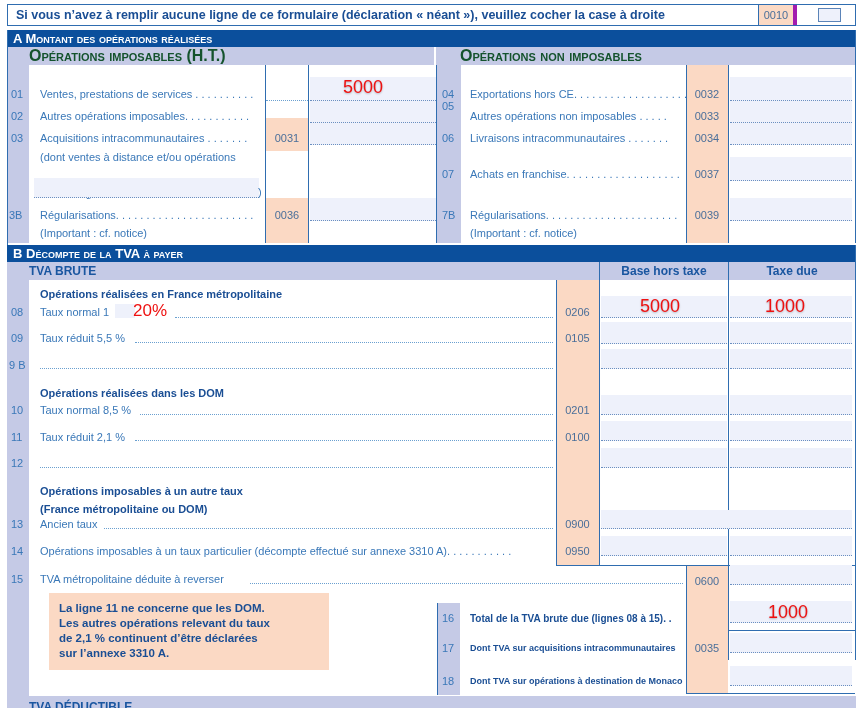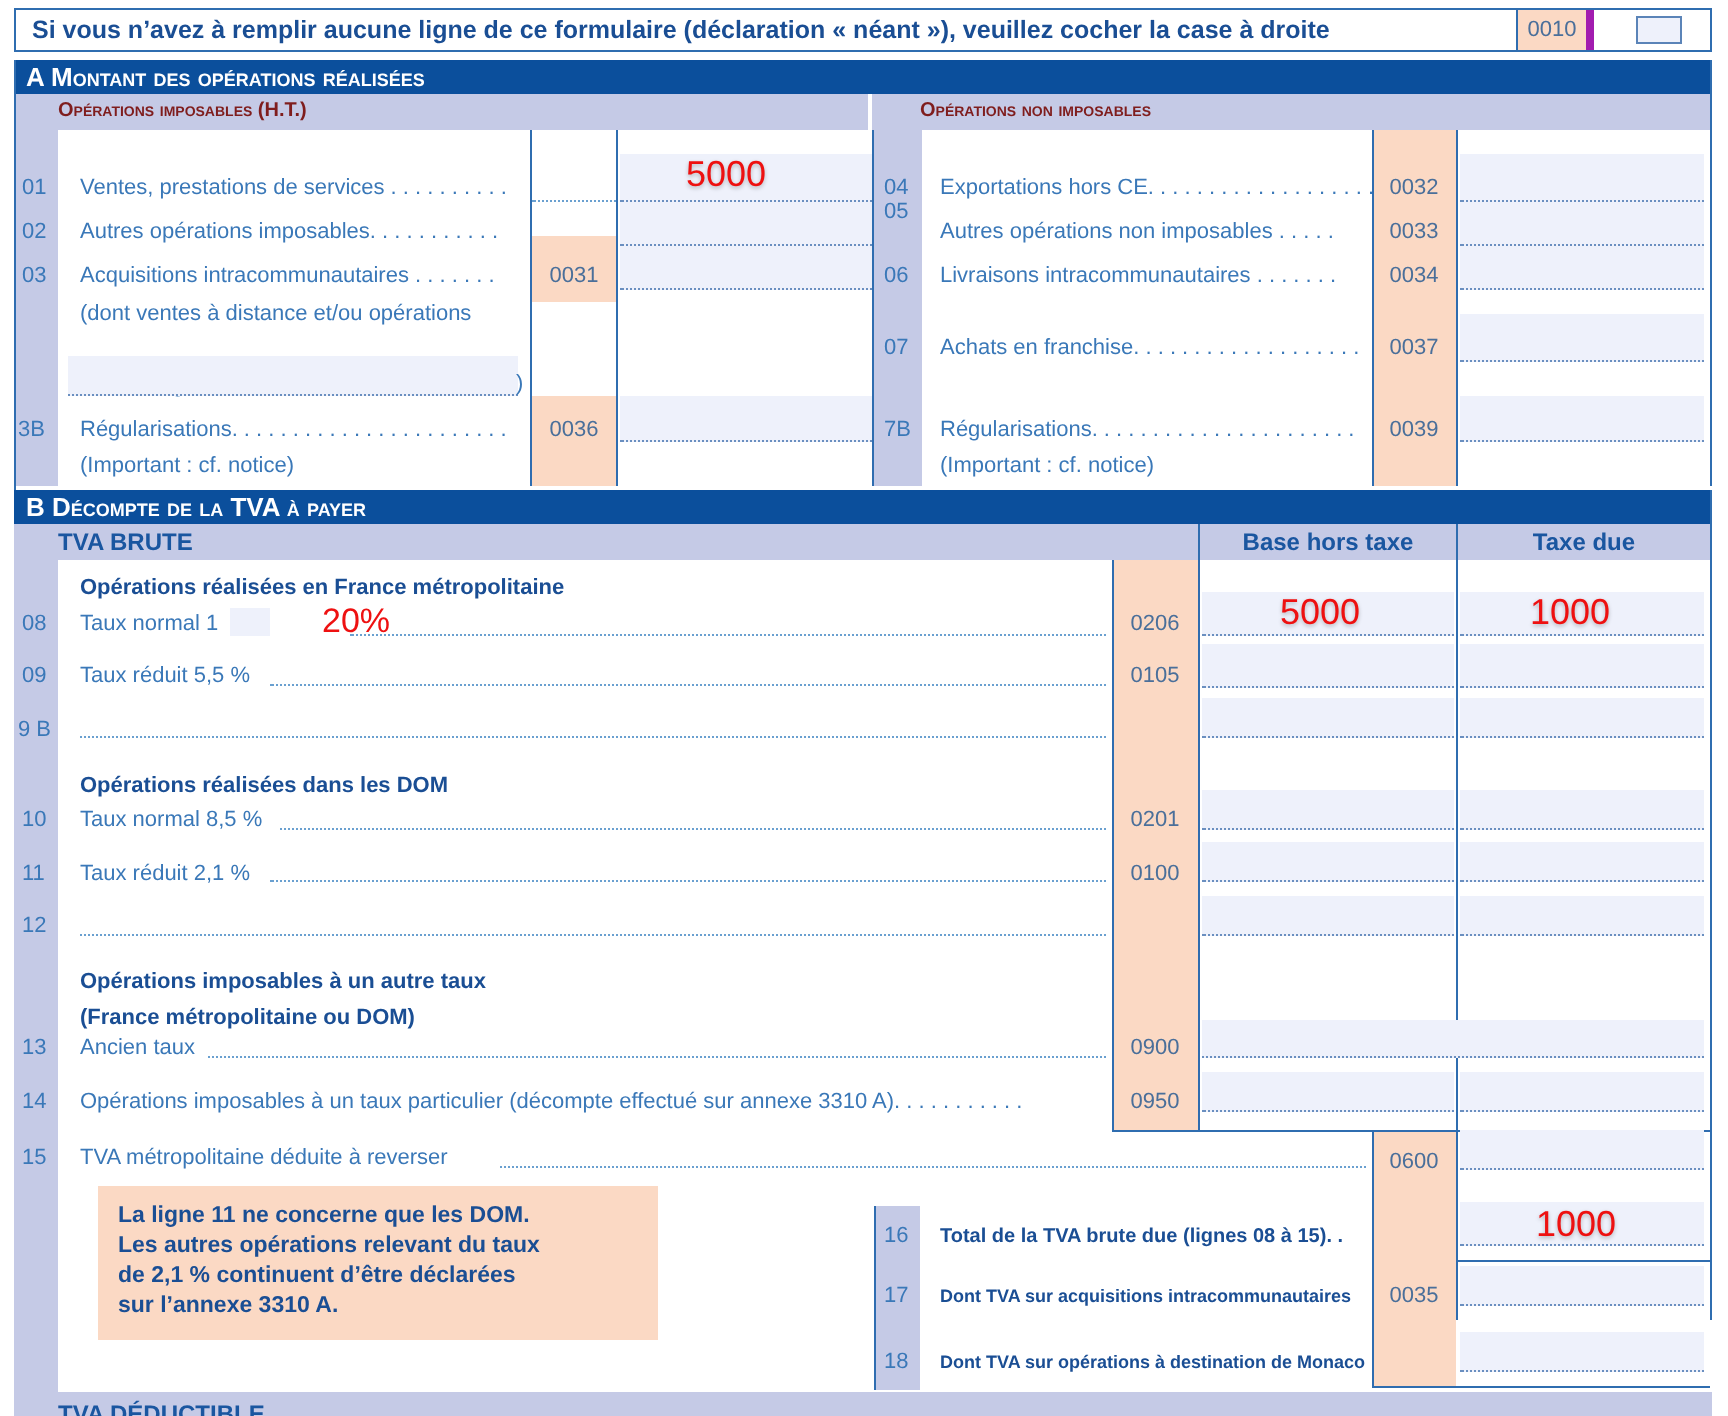--- a/index.html
+++ b/index.html
@@ -10,21 +10,21 @@
   .lbl { font-size: 11px; color: #3a78b8; white-space: nowrap; }
   .num { font-size: 11px; color: #3a78b8; }
   .code { font-size: 11px; color: #4a6f9a; text-align: center; }
   .orange { background: #fbd9c4; }
   .lav { background: #c5cae6; }
   .field { background: #eef1fb; border-bottom: 1px dotted #6a8fc0; }
   .dots { border-bottom: 1px dotted #6aa0d0; }
   .vline { background: #2f6db0; width: 1px; }
   .hline { background: #2f6db0; height: 1px; }
   .bar { background: #0b4f9c; color: #fff; font-weight: bold; font-size: 13px; }
-  .sub { background: #c5cae6; color: #7f1d1d; font-weight: bold; font-size: 10px; }
+  .sub { background: #c5cae6; color: #14532d; font-weight: bold; font-size: 16px; }
   .red { color: #ee1111; font-size: 18px; text-shadow: 0 1px 2px rgba(0,0,0,0.25); }
   .bold-navy { font-weight: bold; color: #1a4e94; font-size: 11px; }
   .sc { font-variant: small-caps; }
 </style>
 </head>
 <body>
 
 <div class="abs" style="left:7px;top:4px;width:849px;height:22px;border:1px solid #2f6db0;"></div>
 <div class="abs navy" style="left:16px;top:8px;font-size:12.5px;font-weight:bold;white-space:nowrap;">Si vous n’avez à remplir aucune ligne de ce formulaire (déclaration « néant »), veuillez cocher la case à droite</div>
 <div class="abs orange code" style="left:758px;top:5px;width:39px;height:20px;line-height:20px;border-left:1px solid #2f6db0;border-right:4px solid #a21caf;">0010</div>
@@ -121,21 +121,21 @@
 <div class="abs hline" style="left:556px;top:565px;width:299px;"></div>
 
 <div class="abs bold-navy" style="left:40px;top:288px;">Opérations réalisées en France métropolitaine</div>
 <div class="abs bold-navy" style="left:40px;top:387px;">Opérations réalisées dans les DOM</div>
 <div class="abs bold-navy" style="left:40px;top:485px;">Opérations imposables à un autre taux</div>
 <div class="abs bold-navy" style="left:40px;top:503px;">(France métropolitaine ou DOM)</div>
 
 <div class="abs num" style="left:11px;top:306px;">08</div>
 <div class="abs lbl" style="left:40px;top:306px;">Taux normal 1</div>
 <div class="abs" style="left:115px;top:304px;width:20px;height:14px;background:#eef1fb;"></div>
-<div class="abs" style="left:133px;top:301px;font-size:17px;color:#ee1111;margin-left:28px;">20%</div>
+<div class="abs" style="left:133px;top:301px;font-size:17px;color:#ee1111;">20%</div>
 <div class="abs dots" style="left:175px;top:317px;width:378px;"></div>
 <div class="abs code" style="left:556px;top:306px;width:43px;">0206</div>
 <div class="abs field" style="left:601px;top:296px;width:126px;height:22px;"></div>
 <div class="abs field" style="left:730px;top:296px;width:122px;height:22px;"></div>
 <div class="abs red" style="left:640px;top:296px;">5000</div>
 <div class="abs red" style="left:765px;top:296px;">1000</div>
 
 <div class="abs num" style="left:11px;top:332px;">09</div>
 <div class="abs lbl" style="left:40px;top:332px;">Taux réduit 5,5 %</div>
 <div class="abs dots" style="left:135px;top:342px;width:418px;"></div>

